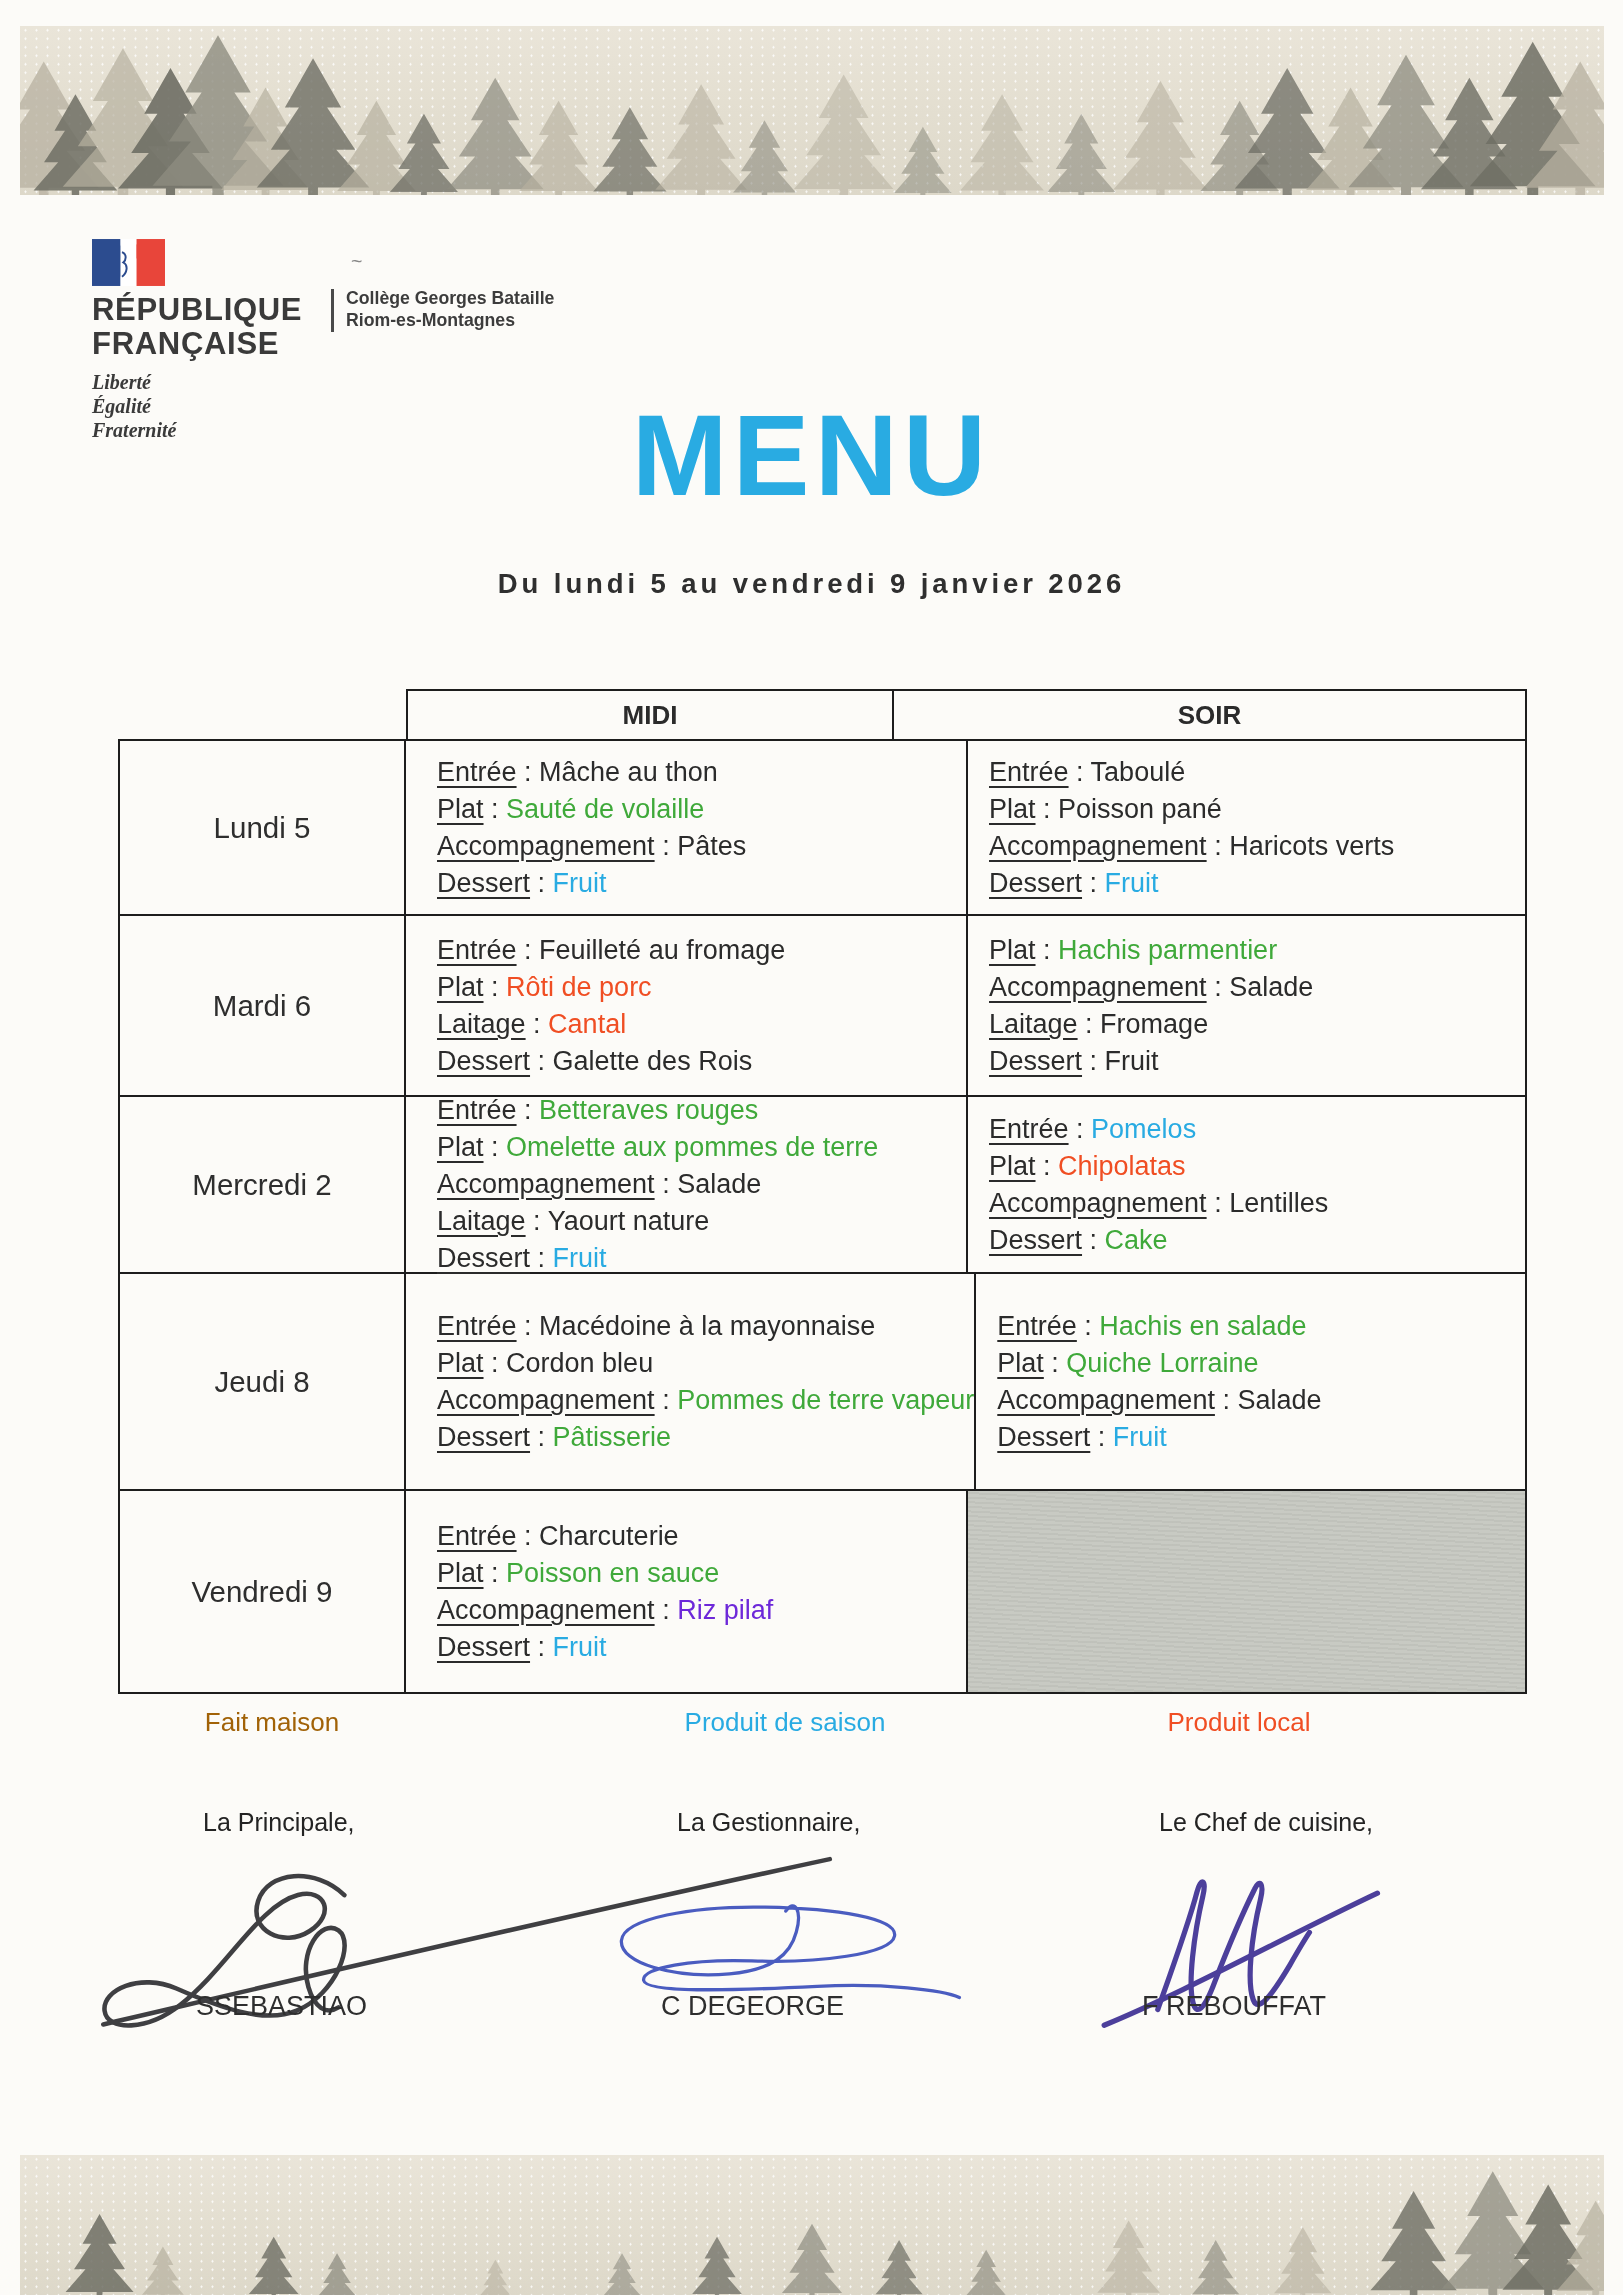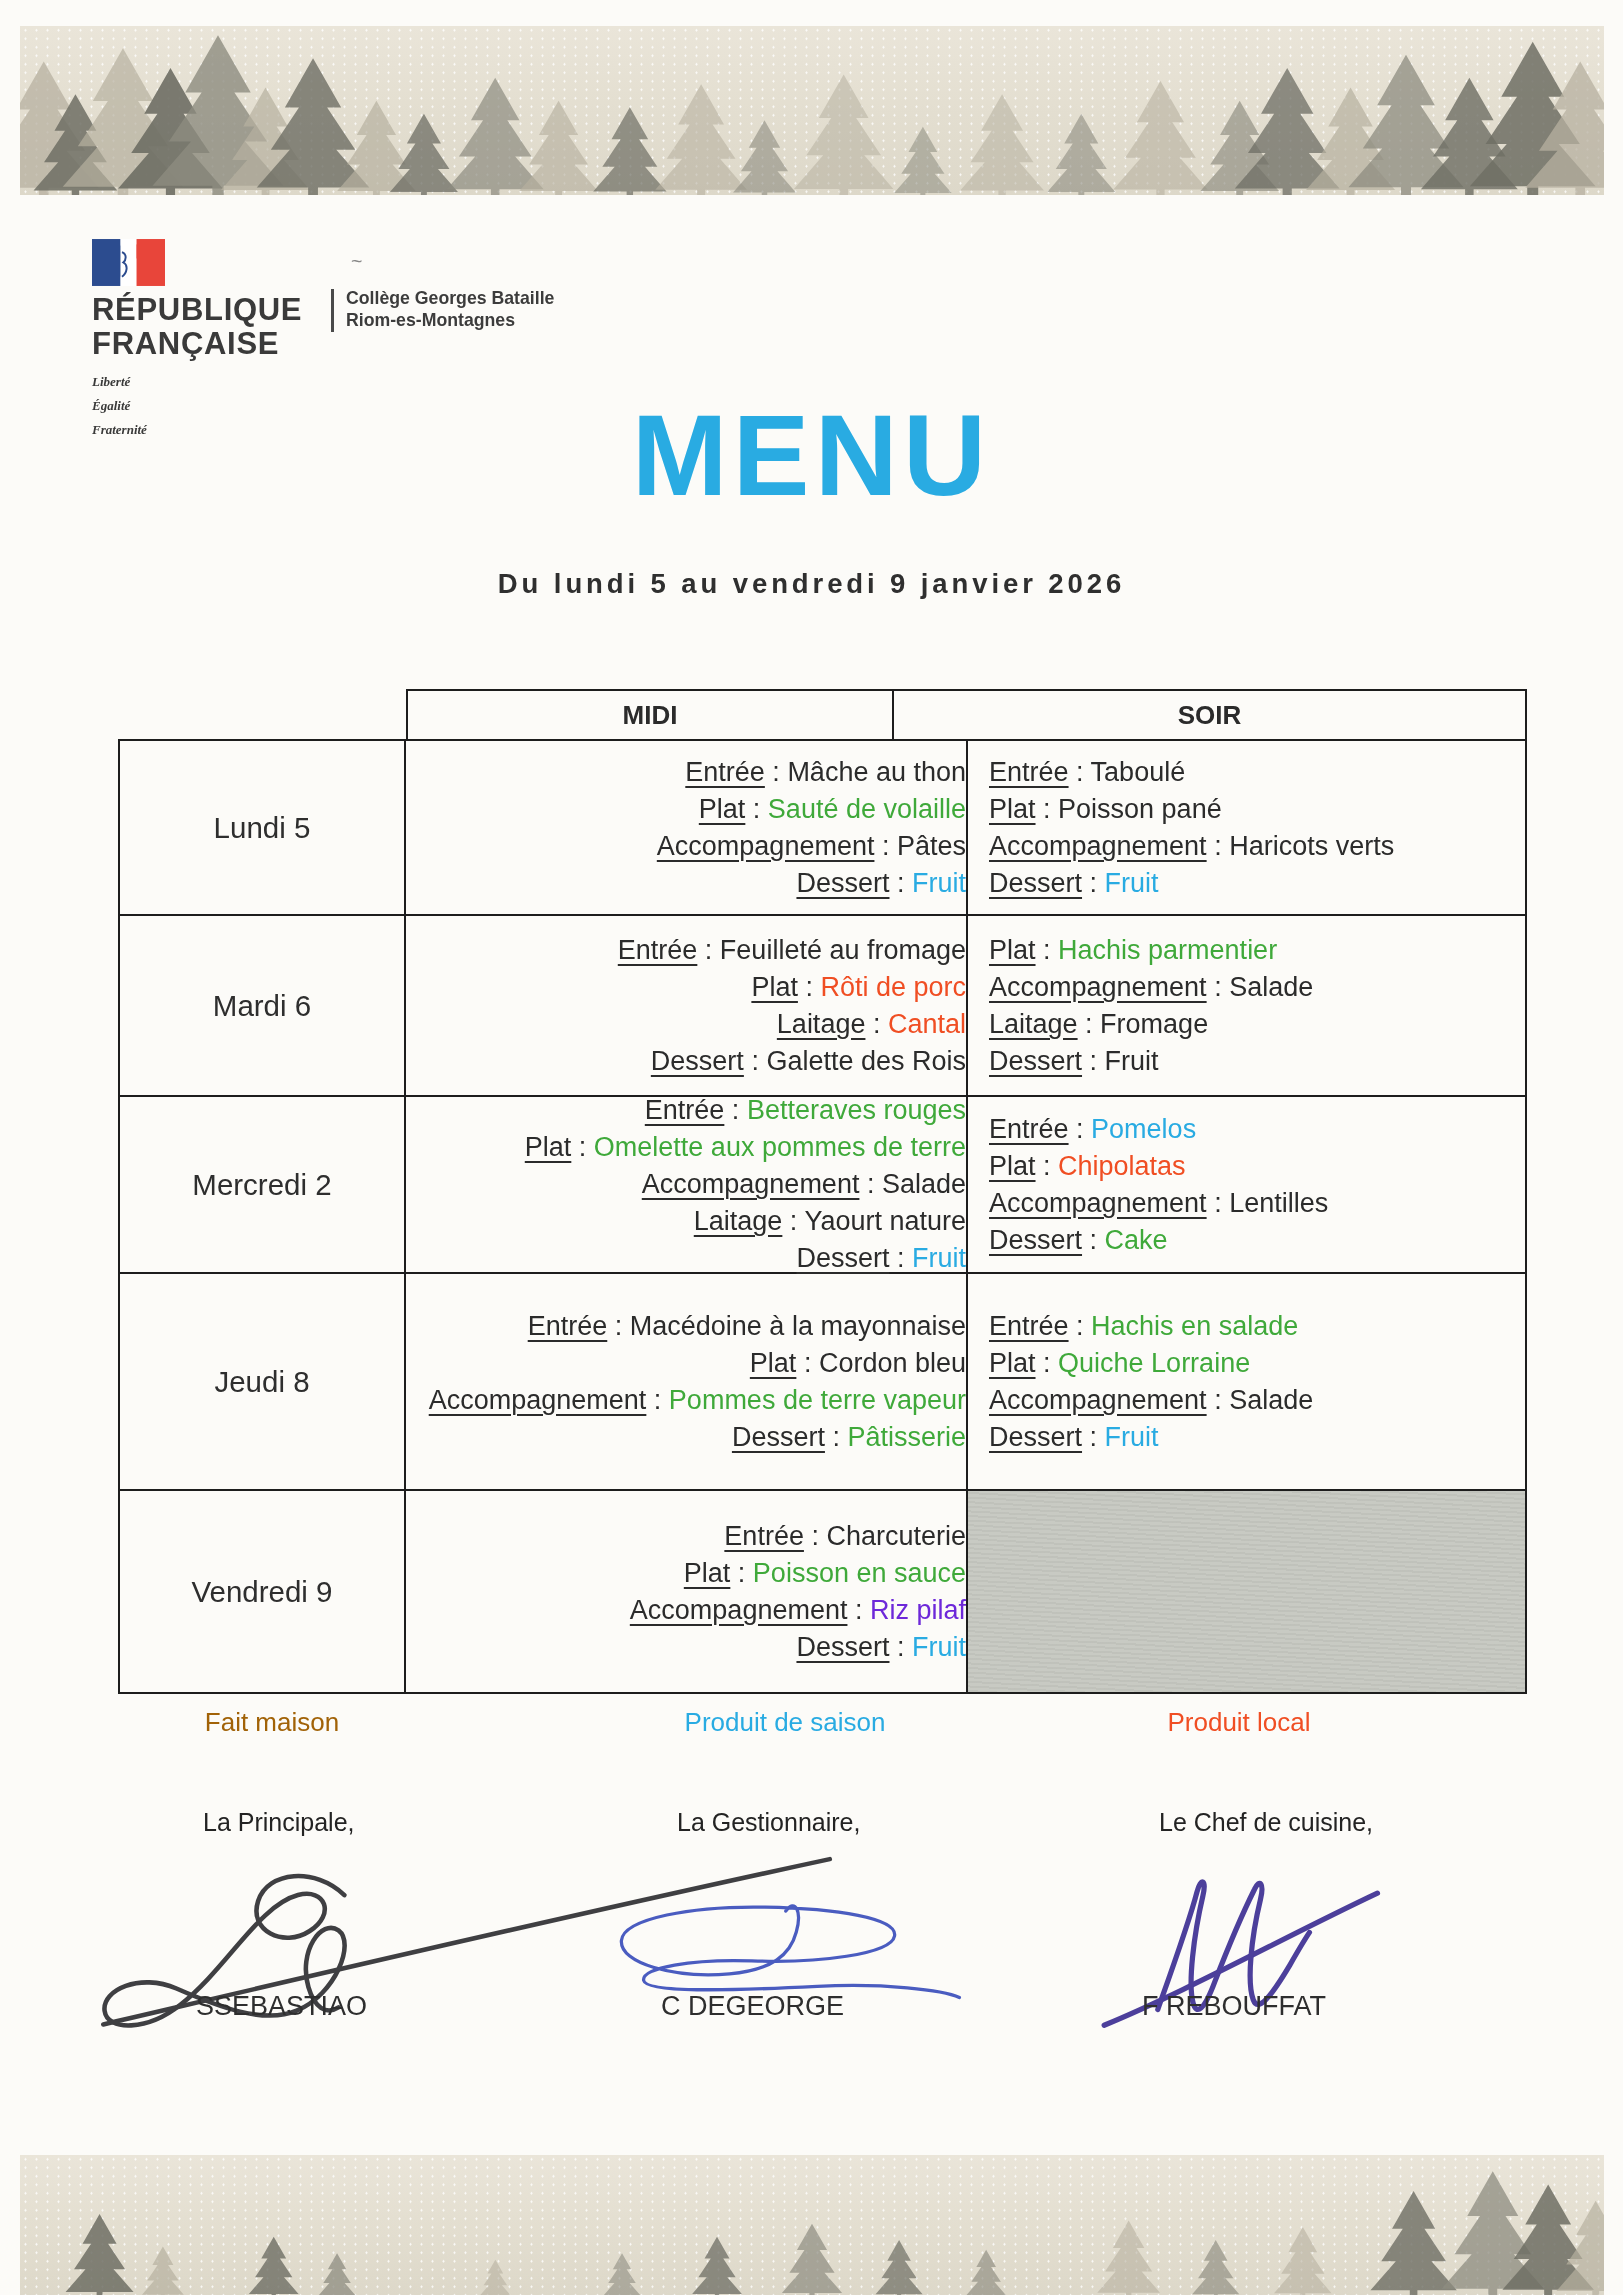--- a/index.html
+++ b/index.html
@@ -18,21 +18,21 @@
     background-size:11px 8.5px, 100% 100%;
   }
   #banner-top{top:26px;height:169px;}
   #banner-bottom{top:2155px;height:140px;}
   .banner svg{position:absolute;left:0;top:0;}
   
   #rf-block{position:absolute;left:92px;top:239px;}
   #rf-flag{display:block;}
   #rf-name{font-weight:bold;font-size:31px;line-height:34px;letter-spacing:0.7px;color:#3a3a3a;margin-top:6.5px;}
   #rf-motto{margin-top:9.2px;font-family:"Liberation Serif",serif;font-style:italic;font-weight:bold;
-    font-size:13px;line-height:24px;color:#3a3a3a;}
+    font-size:20px;line-height:24px;color:#3a3a3a;}
   #school-sep{position:absolute;left:331px;top:289px;width:2.6px;height:43px;background:#4a4a4a;}
   #school-block{position:absolute;left:346px;top:288px;font-weight:bold;font-size:17.7px;line-height:21.6px;color:#3c3c3c;}
   #scan-mark{position:absolute;left:351px;top:250px;font-size:19.6px;color:#888;}
   
   #menu-title{
     position:absolute;left:0;top:398px;width:100%;text-align:center;
     font-size:115px;font-weight:bold;letter-spacing:5.2px;line-height:1;
   }
   #menu-subtitle{
     position:absolute;left:0;top:568px;width:100%;text-align:center;
@@ -45,21 +45,21 @@
   .th{box-sizing:border-box;display:flex;align-items:center;justify-content:center;
     font-weight:bold;font-size:26px;}
   .th-midi{width:486px;border-right:2px solid #1d1d1d;}
   .th-soir{flex:1;}
   #menu-tbody{box-sizing:border-box;border:2.6px solid #1d1d1d;}
   .trow{display:flex;border-bottom:2px solid #1d1d1d;}
   .trow:last-child{border-bottom:none;}
   .cell{box-sizing:border-box;display:flex;flex-direction:column;justify-content:center;}
   .cell-day{flex:0 0 286px;border-right:2px solid #1d1d1d;align-items:center;
     font-size:29.5px;color:#2e2e2e;}
-  .cell-midi{flex:0 0 562px;border-right:2px solid #1d1d1d;padding-left:18px;align-items:flex-end;}
+  .cell-midi{flex:0 0 562px;border-right:2px solid #1d1d1d;padding-left:31px;}
   .cell-soir{flex:1;padding-left:21px;}
   .cell-shaded{background:
       repeating-linear-gradient(3deg, rgba(120,122,116,.10) 0 2px, rgba(0,0,0,0) 2px 4.6px),
       #c8cac3;}
   .item{font-size:27px;line-height:37px;white-space:nowrap;}
   .item .lbl{text-decoration:underline;text-decoration-thickness:2px;text-underline-offset:5.2px;}
   
   .legend-item{position:absolute;top:1707px;transform:translateX(-50%);font-size:26px;}
   
   .sig-role{position:absolute;top:1808px;font-size:25px;color:#232323;}

